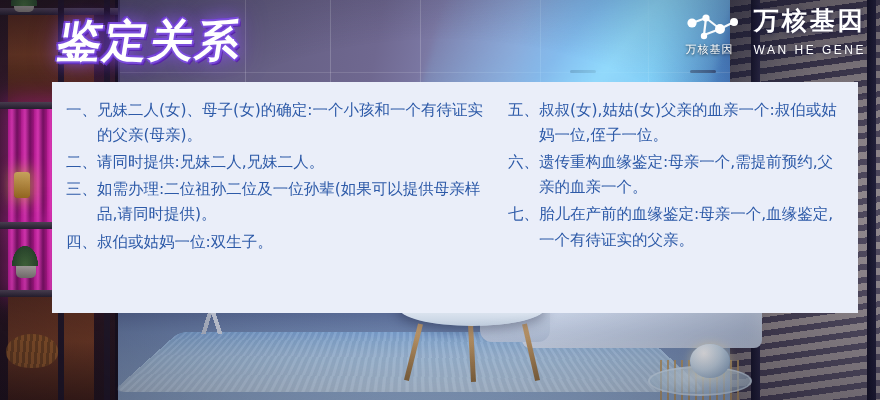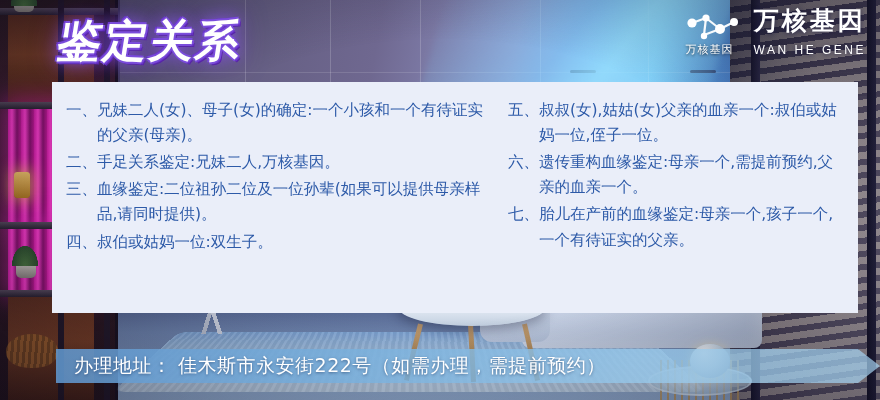--- a/index.html
+++ b/index.html
@@ -350,44 +350,41 @@
   </div>
 
   <div class="panel">
     <div class="col col-left">
       <div class="item">
         <span class="item-num">一、</span>
         <span class="item-txt">兄妹二人(女)、母子(女)的确定:一个小孩和一个有待证实的父亲(母亲)。</span>
       </div>
       <div class="item">
         <span class="item-num">二、</span>
-        <span class="item-txt">手足关系鉴定:兄妹二人,万核基因。</span>
+        <span class="item-txt">请同时提供:兄妹二人,兄妹二人。</span>
       </div>
       <div class="item">
         <span class="item-num">三、</span>
-        <span class="item-txt">血缘鉴定:二位祖孙二位及一位孙辈(如果可以提供母亲样品,请同时提供)。</span>
+        <span class="item-txt">如需办理:二位祖孙二位及一位孙辈(如果可以提供母亲样品,请同时提供)。</span>
       </div>
       <div class="item">
         <span class="item-num">四、</span>
         <span class="item-txt">叔伯或姑妈一位:双生子。</span>
       </div>
     </div>
     <div class="col col-right">
       <div class="item">
         <span class="item-num">五、</span>
         <span class="item-txt">叔叔(女),姑姑(女)父亲的血亲一个:叔伯或姑妈一位,侄子一位。</span>
       </div>
       <div class="item">
         <span class="item-num">六、</span>
         <span class="item-txt">遗传重构血缘鉴定:母亲一个,需提前预约,父亲的血亲一个。</span>
       </div>
       <div class="item">
         <span class="item-num">七、</span>
-        <span class="item-txt">胎儿在产前的血缘鉴定:母亲一个,孩子一个,一个有待证实的父亲。</span>
+        <span class="item-txt">胎儿在产前的血缘鉴定:母亲一个,血缘鉴定,一个有待证实的父亲。</span>
       </div>
     </div>
   </div>
 
-  <div class="banner">
-    <div class="banner-text">办理地址： 佳木斯市永安街222号（如需办理，需提前预约）</div>
-  </div>
 
 </div>
 
 </body></html>

